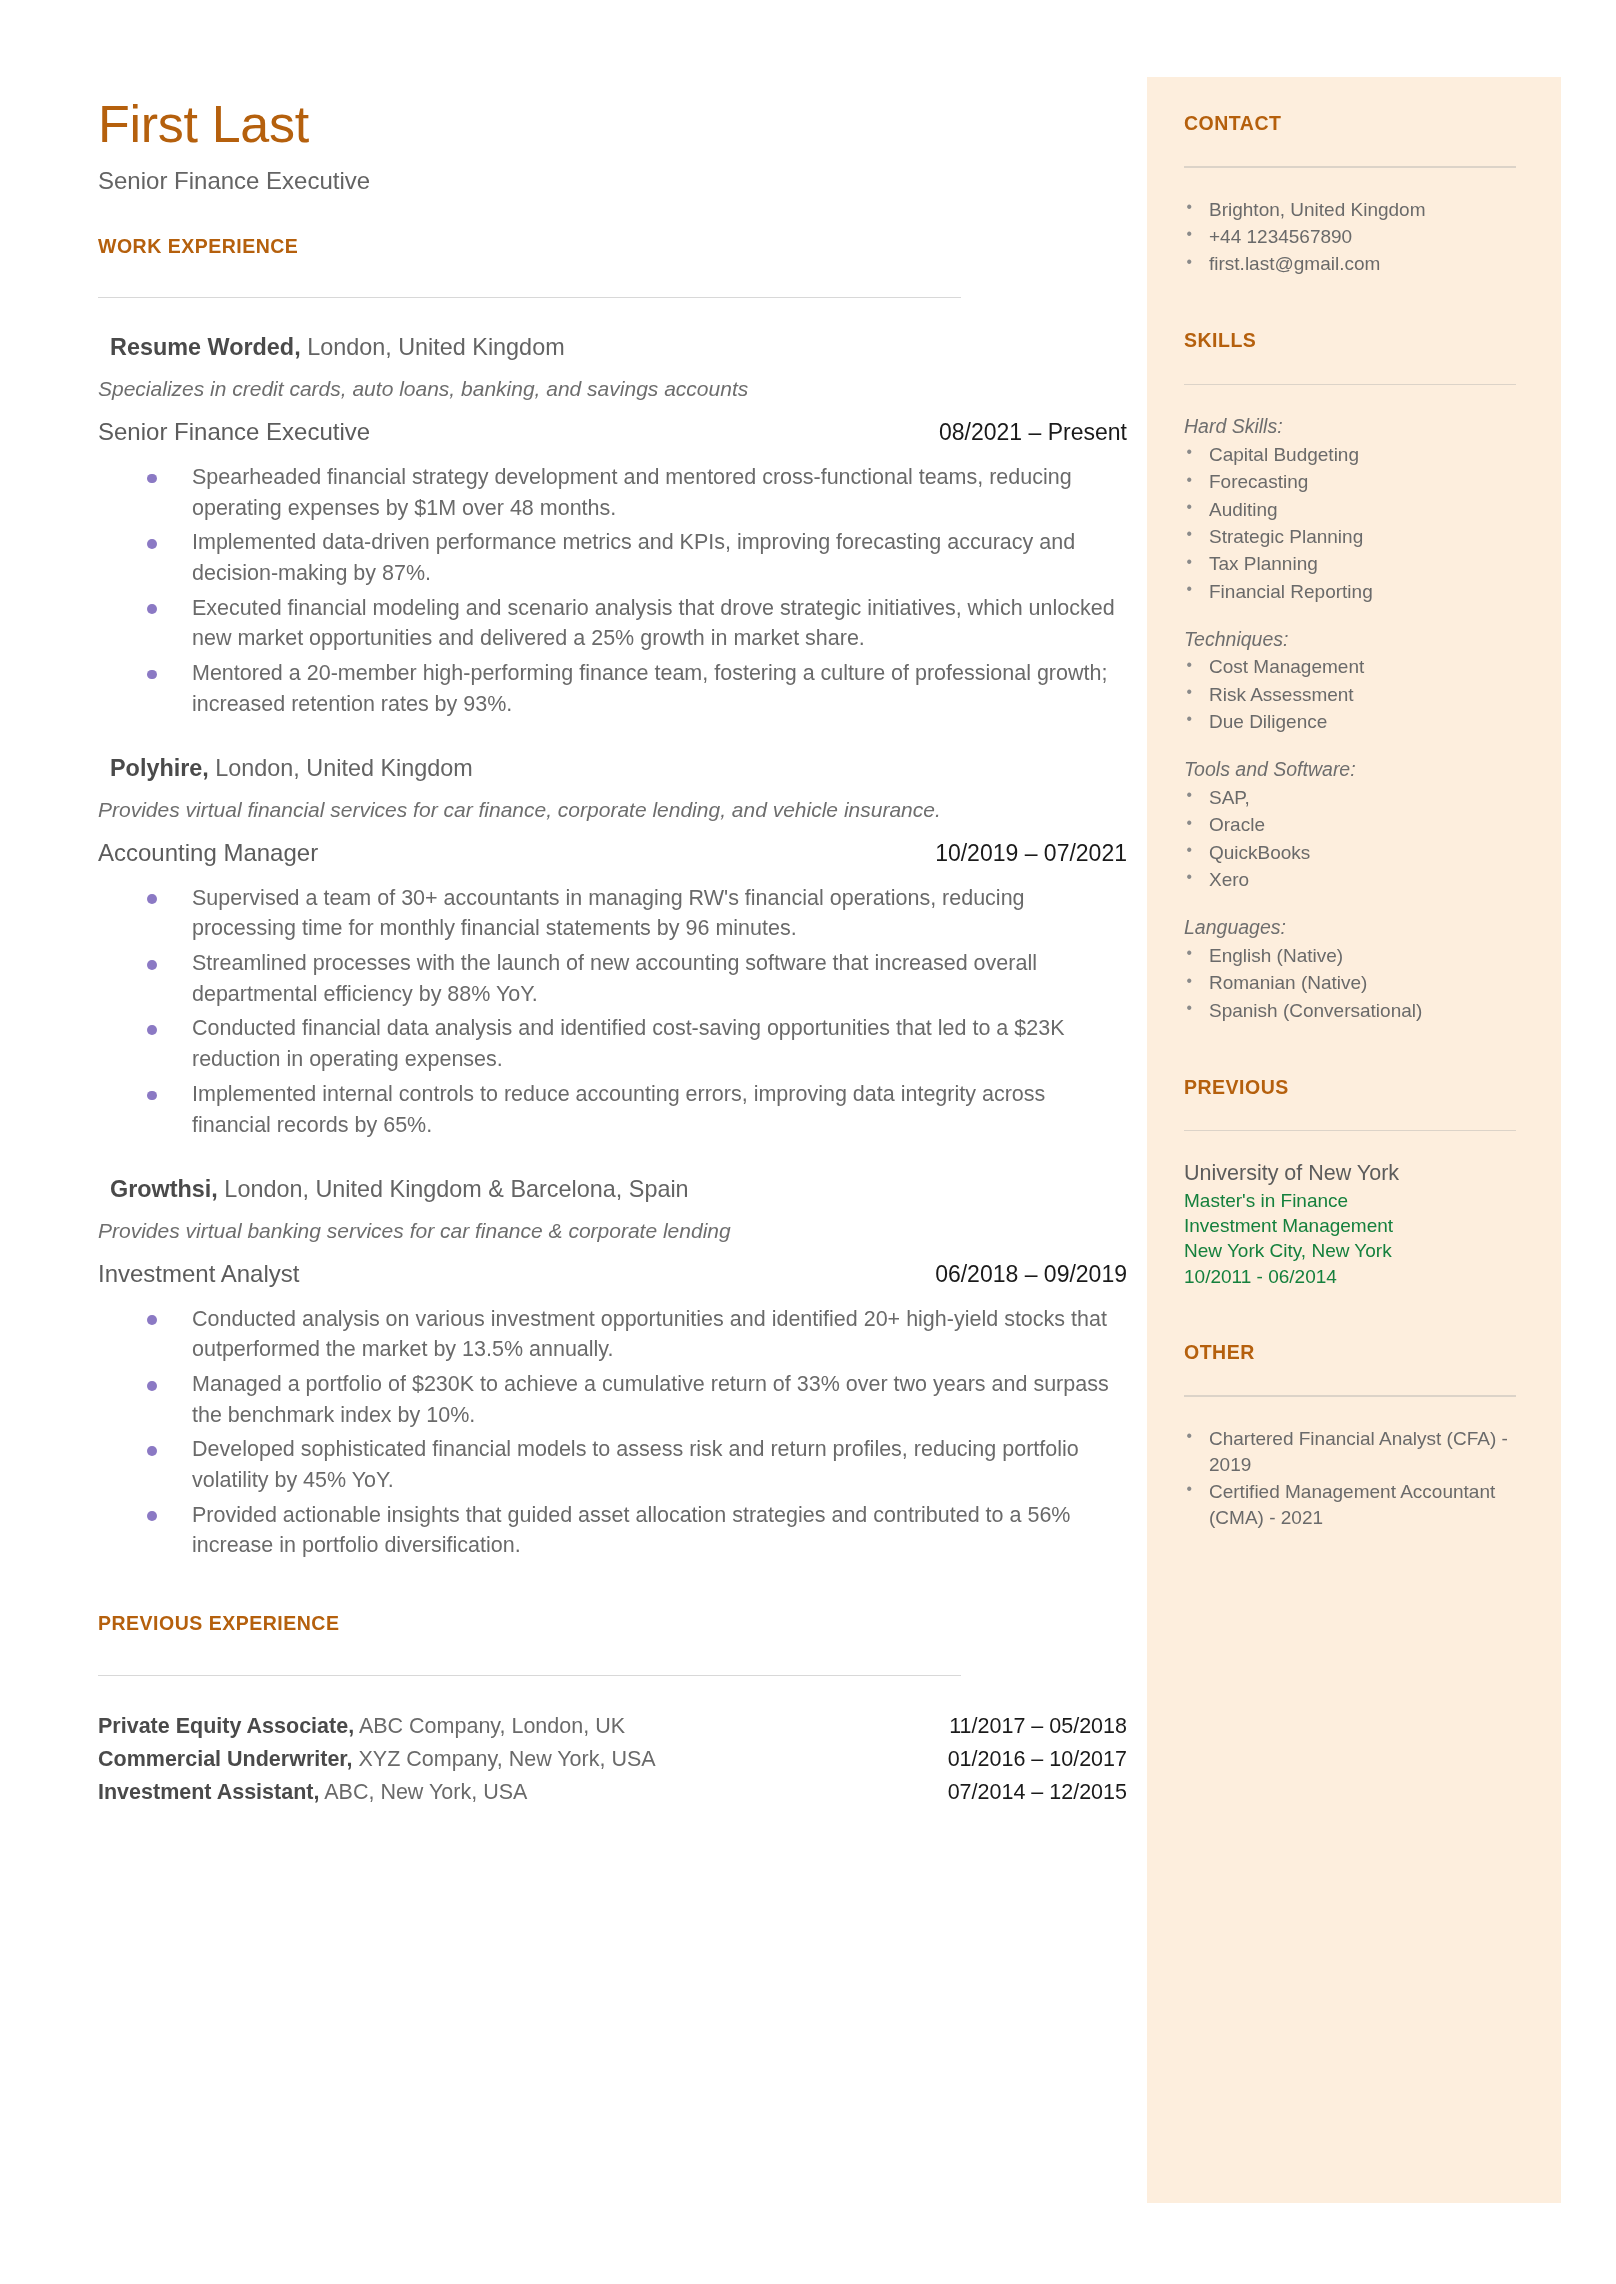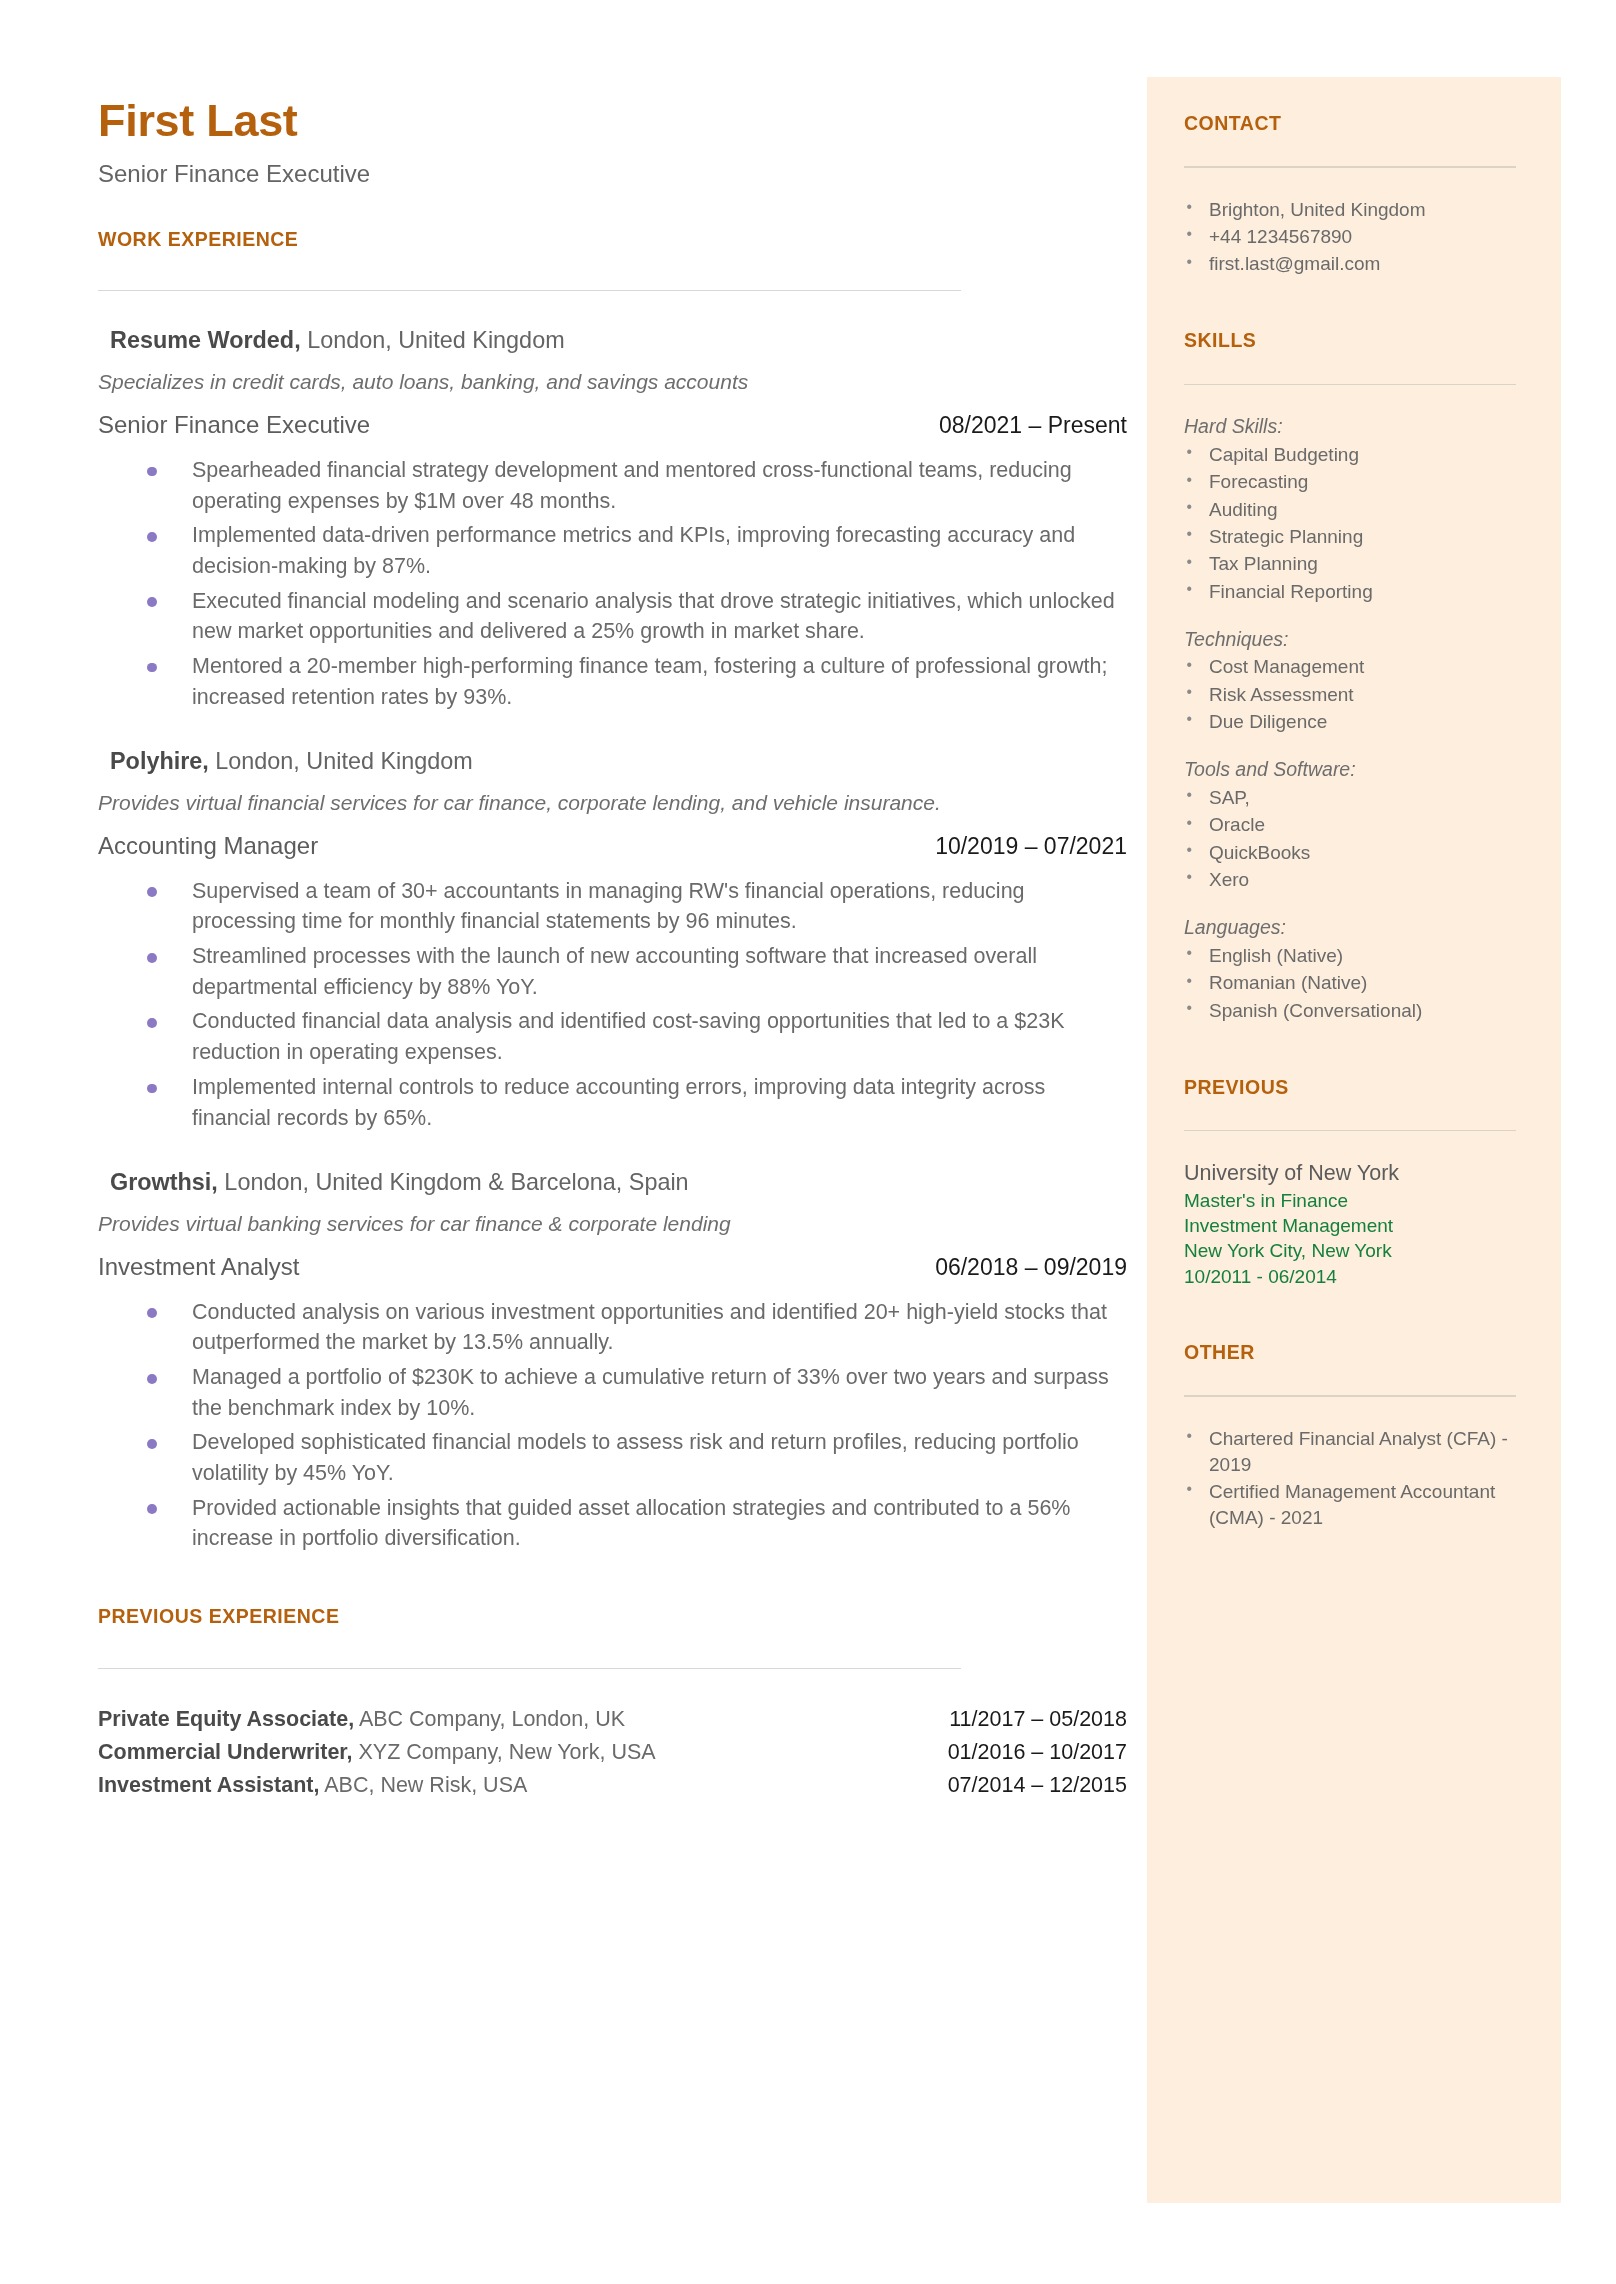--- a/index.html
+++ b/index.html
@@ -31,22 +31,22 @@
 
   
   .main {
     position: absolute;
     left: 98px;
     top: 98px;
     width: 1029px;
   }
 
   .name {
-    font-size: 45px;
-    font-weight: bold;
+    font-size: 52px;
+    font-weight: normal;
     color: #b5600d;
     letter-spacing: -0.3px;
     line-height: 1.0;
     margin: 0 0 17px 0;
   }
   .headline {
     font-size: 24px;
     color: #646464;
     font-weight: normal;
     margin: 0 0 39px 0;
@@ -290,21 +290,21 @@
       <div class="prev-list" id="prev-container">
           <div class="prev-row">
             <div class="prev-label"><b>Private Equity Associate,</b><span> ABC Company, London, UK</span></div>
             <div class="prev-dates">11/2017 – 05/2018</div>
           </div>
           <div class="prev-row">
             <div class="prev-label"><b>Commercial Underwriter,</b><span> XYZ Company, New York, USA</span></div>
             <div class="prev-dates">01/2016 – 10/2017</div>
           </div>
           <div class="prev-row">
-            <div class="prev-label"><b>Investment Assistant,</b><span> ABC, New Risk, USA</span></div>
+            <div class="prev-label"><b>Investment Assistant,</b><span> ABC, New York, USA</span></div>
             <div class="prev-dates">07/2014 – 12/2015</div>
           </div>
         </div>
     </div>
 
   </div>
 
   <div class="side">
 
     <h2 class="side-head">CONTACT</h2>

